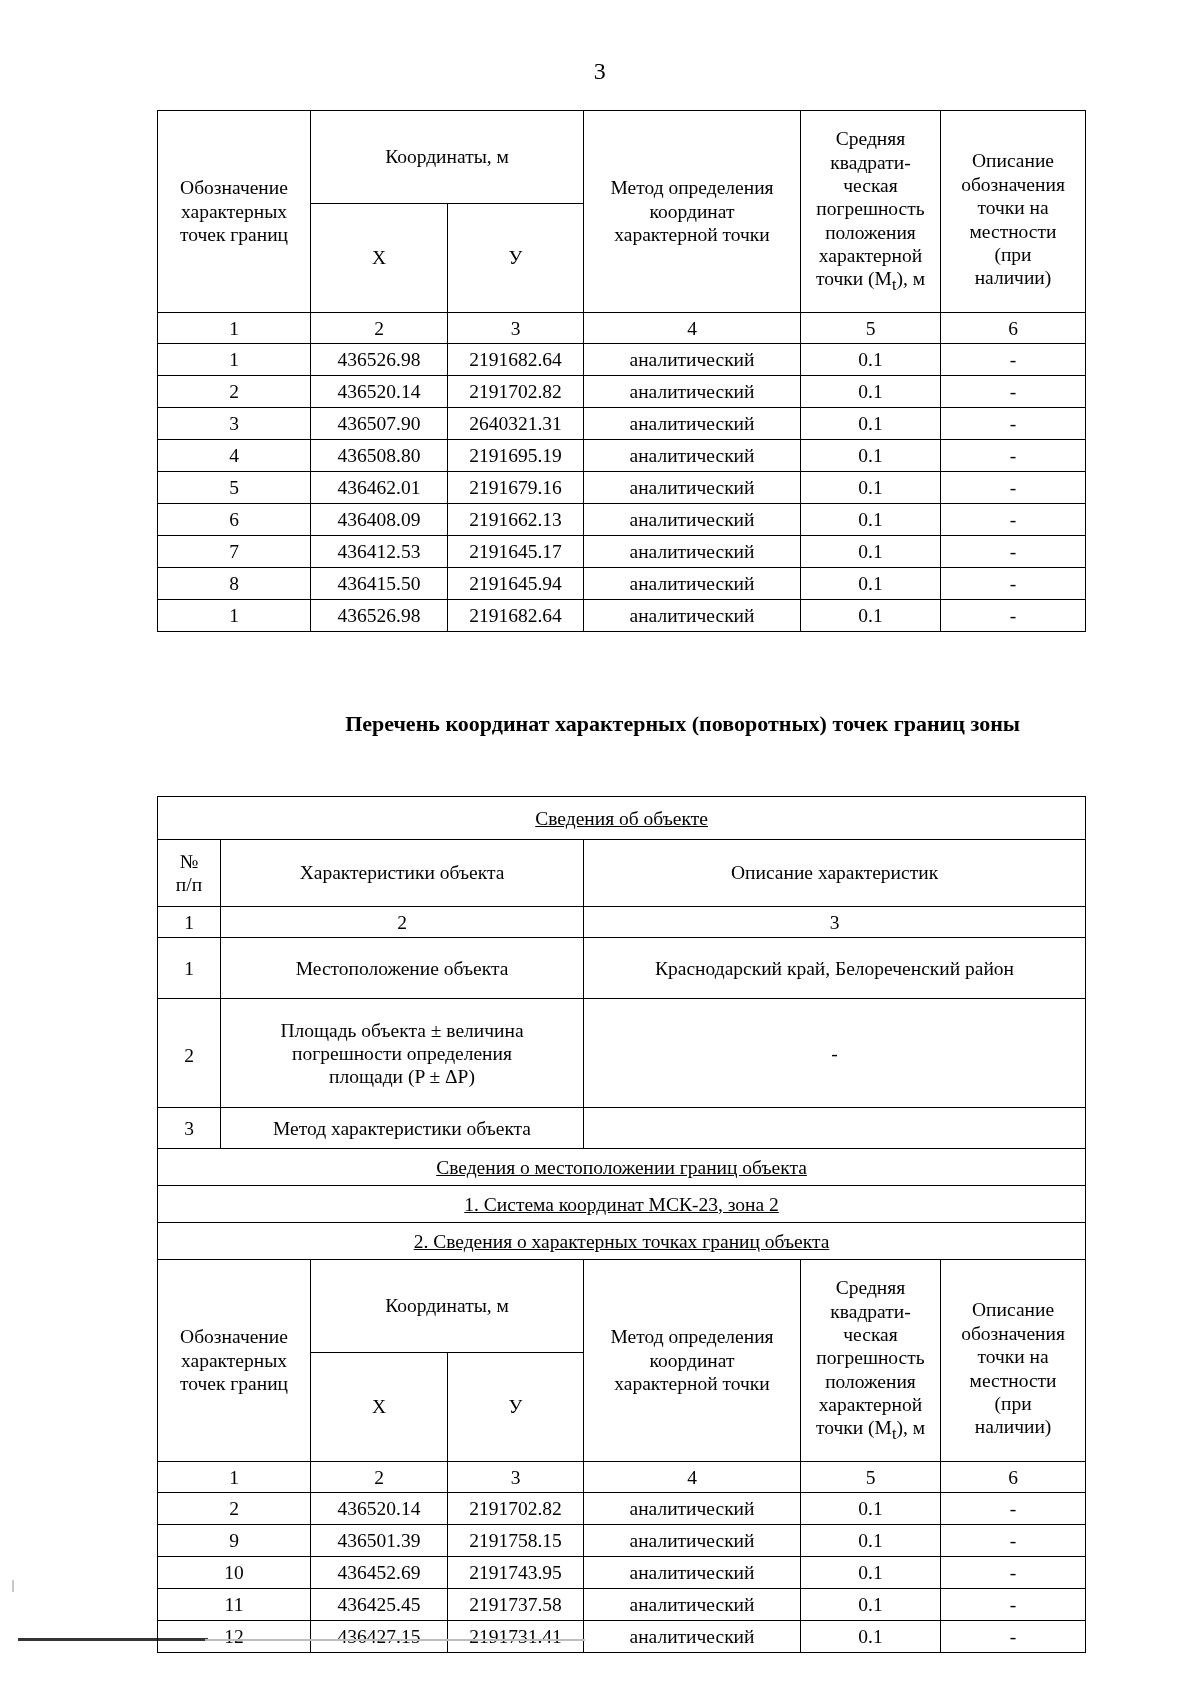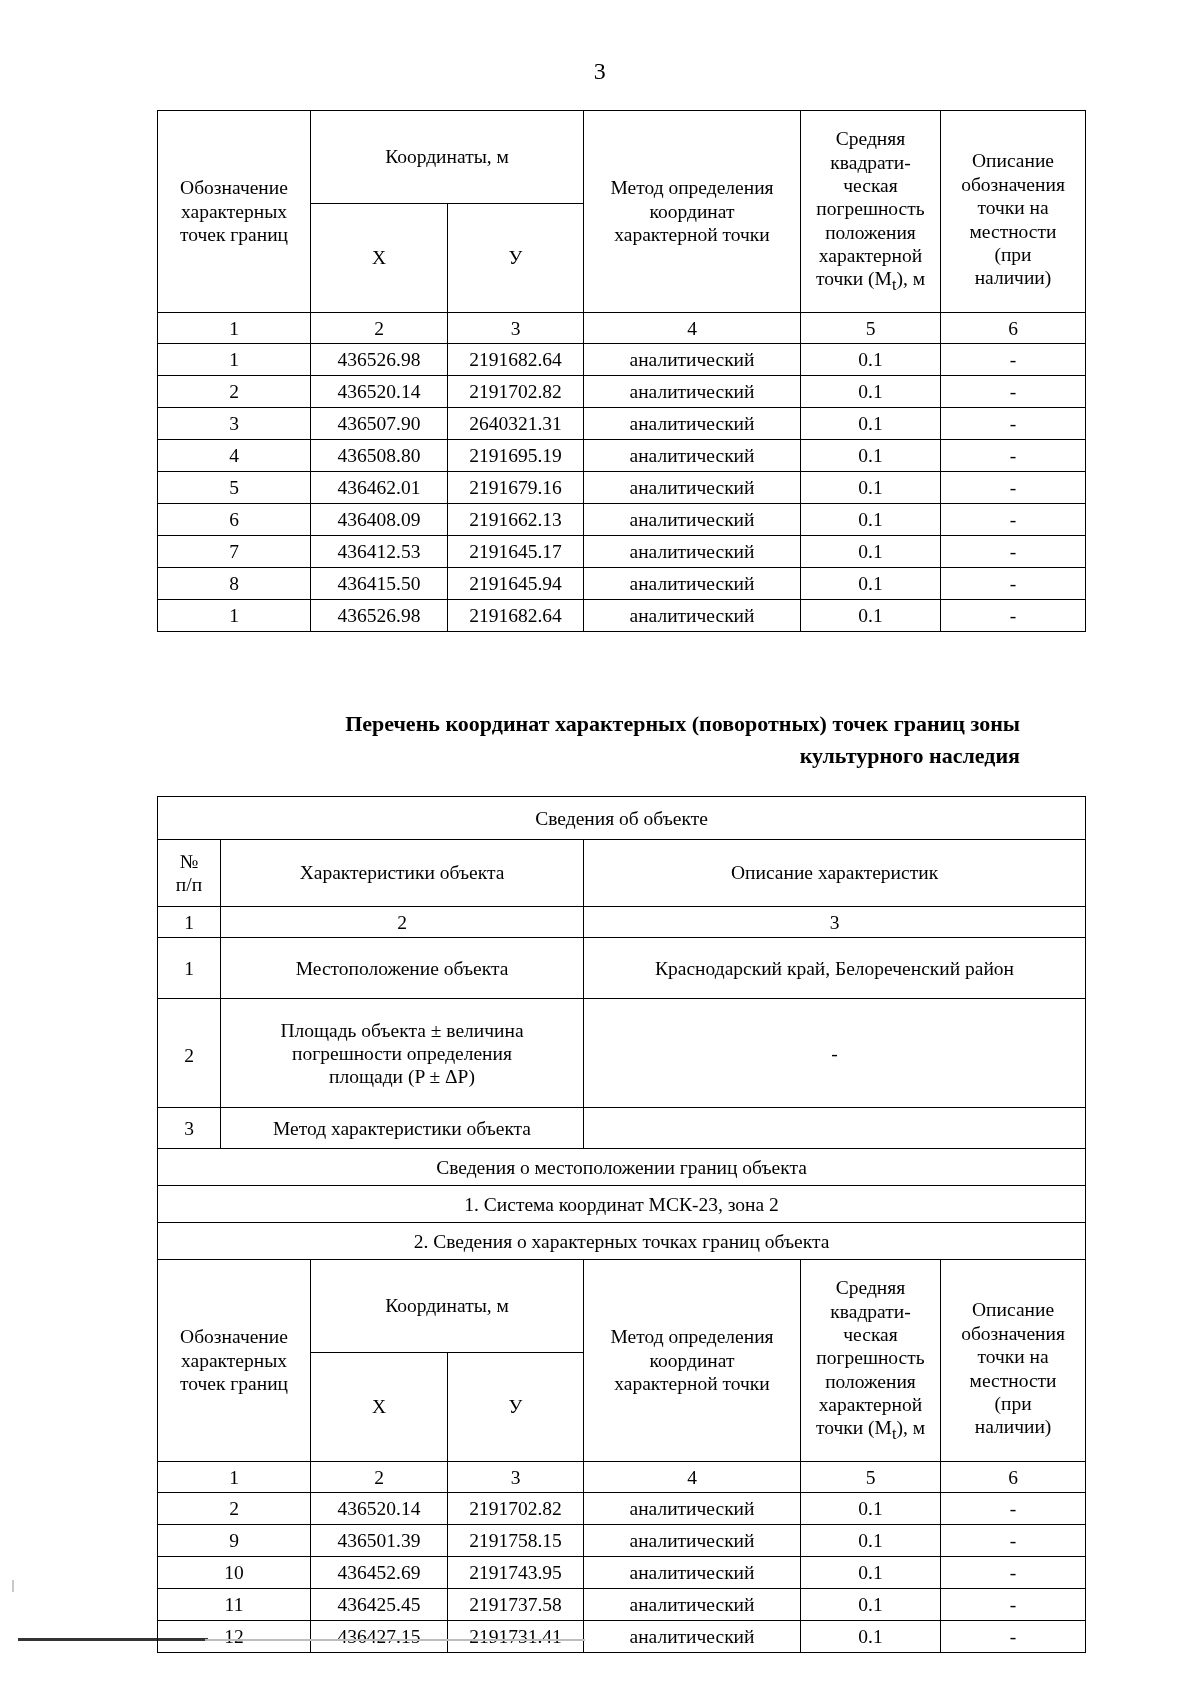--- a/index.html
+++ b/index.html
@@ -93,20 +93,21 @@
     position: absolute;
     left: 157px;
     top: 796px;
     width: 928px;
   }
 
   .full-span {
     text-align: center;
     font-size: 19.5px;
     padding: 4px 4px;
+    text-decoration: underline;
   }
 
   .faint-line {
     position: absolute;
     left: 18px;
     top: 1638px;
     width: 190px;
     height: 3px;
     background: #111;
     opacity: 0.85;
@@ -258,21 +259,20 @@
         <td>2191682.64</td>
         <td>аналитический</td>
         <td>0.1</td>
         <td>-</td>
       </tr>
     </tbody>
   </table>
 
   <div class="section-heading">
     <div>Перечень координат характерных (поворотных) точек границ зоны</div>
-    <div>культурного наследия</div>
   </div>
 
   <table class="doc-table table-object">
     <colgroup>
       <col style="width:63px">
       <col style="width:90px">
       <col style="width:137px">
       <col style="width:136px">
       <col style="width:217px">
       <col style="width:140px">

